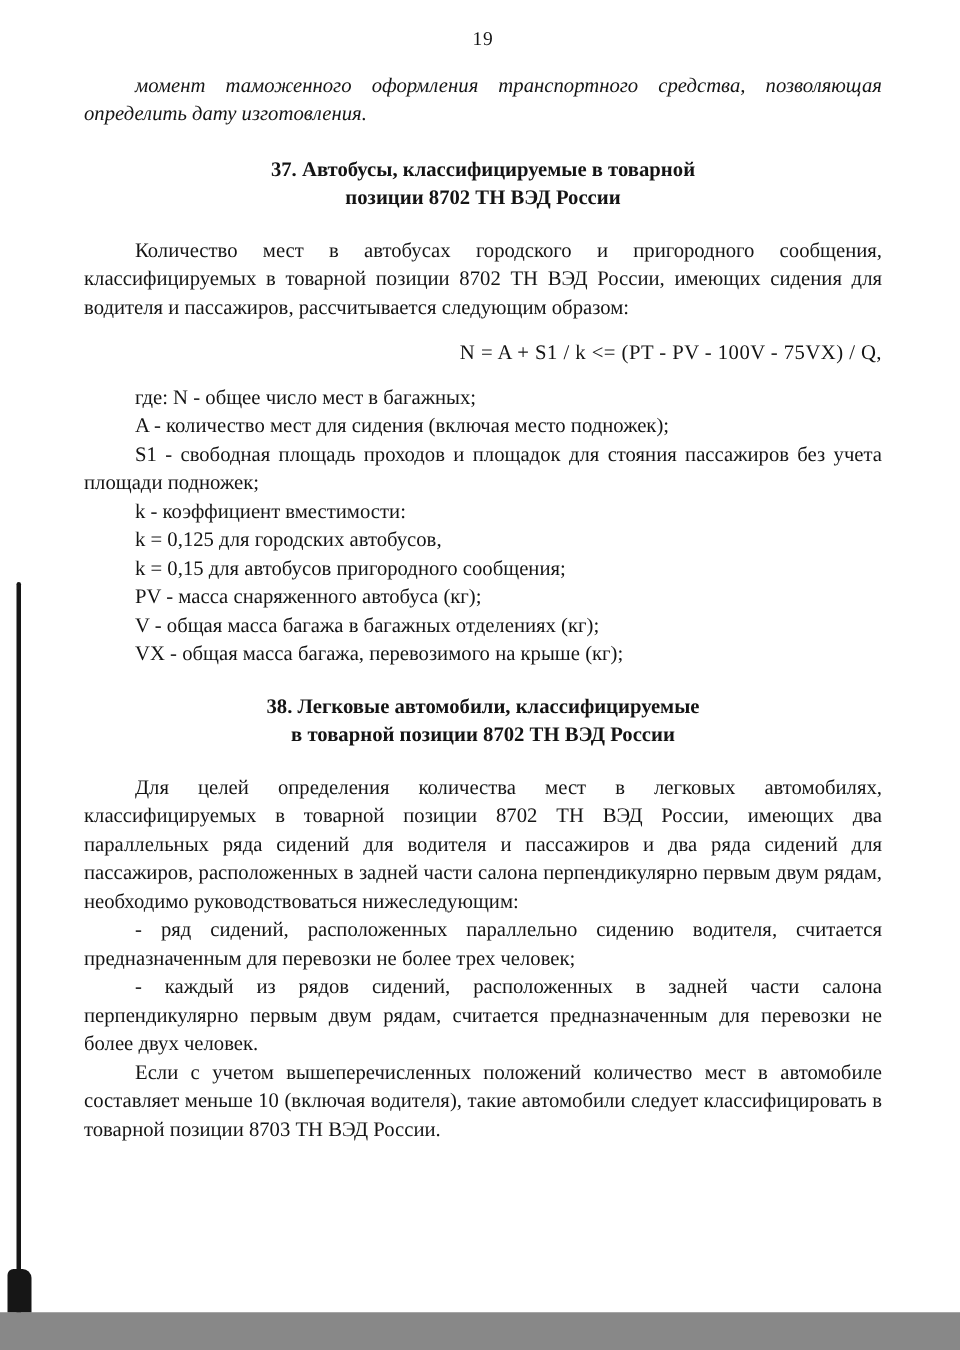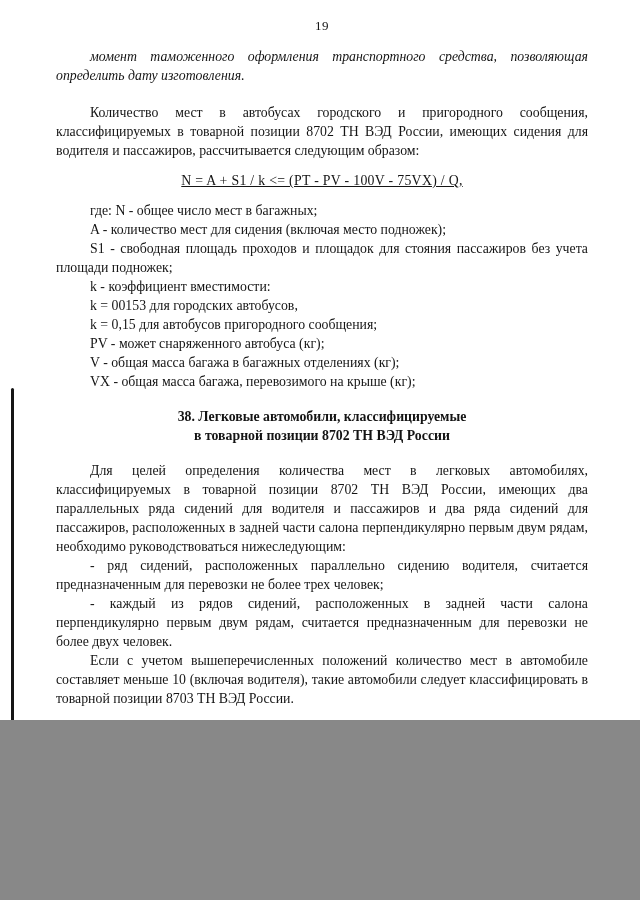--- a/index.html
+++ b/index.html
@@ -1,21 +1,21 @@
 <!DOCTYPE html>
 <html><head>
 <meta charset="utf-8">
 <style>
   * { margin: 0; padding: 0; box-sizing: border-box; }
   html, body { background: #888; }
   body { width: 640px; }
   .page {
     position: relative;
     width: 640px;
-    height: 720px;
+    height: 875px;
     background: #ffffff;
     font-family: "Liberation Serif", serif;
     font-size: 13.8px;
     line-height: 19px;
     color: #141414;
     overflow: hidden;
   }
   .content { padding: 16px 52px 0 56px; }
   .page-number {
     text-align: center;
@@ -27,24 +27,23 @@
     text-align: justify;
     text-indent: 34px;
   }
   .mb { margin-bottom: 18px; font-style: italic; }
   .heading {
     text-align: center;
     font-weight: bold;
     margin: 16px 0;
   }
   .formula {
-    text-align: center;
+    text-align: right;
     margin: 11px 0;
     letter-spacing: 0.3px;
-    text-decoration: underline;
   }
   .def {
     text-align: justify;
     text-indent: 34px;
   }
   
   .artifact { position: absolute; background: #161616; }
   .vline {
     left: 11px; top: 388px;
     width: 3px; height: 505px;
@@ -64,32 +63,36 @@
 </head>
 <body>
 
 <div class="page">
   <div class="content">
 
     <div class="page-number">19</div>
 
     <p class="para mb">момент таможенного оформления транспортного средства, позволяющая определить дату изготовления.</p>
 
+    <div class="heading">
+      <div>37. Автобусы, классифицируемые в товарной</div>
+      <div>позиции 8702 ТН ВЭД России</div>
+    </div>
 
     <p class="para">Количество мест в автобусах городского и пригородного сообщения, классифицируемых в товарной позиции 8702 ТН ВЭД России, имеющих сидения для водителя и пассажиров, рассчитывается следующим образом:</p>
 
     <div class="formula">N = A + S1 / k &lt;= (PT - PV - 100V - 75VX) / Q,</div>
 
     <p class="def">где: N - общее число мест в багажных;</p>
     <p class="def">A - количество мест для сидения (включая место подножек);</p>
     <p class="def">S1 - свободная площадь проходов и площадок для стояния пассажиров без учета площади подножек;</p>
     <p class="def">k - коэффициент вместимости:</p>
-    <p class="def">k = 00153 для городских автобусов,</p>
+    <p class="def">k = 0,125 для городских автобусов,</p>
     <p class="def">k = 0,15 для автобусов пригородного сообщения;</p>
-    <p class="def">PV - может снаряженного автобуса (кг);</p>
+    <p class="def">PV - масса снаряженного автобуса (кг);</p>
     <p class="def">V - общая масса багажа в багажных отделениях (кг);</p>
     <p class="def">VX - общая масса багажа, перевозимого на крыше (кг);</p>
 
     <div class="heading">
       <div>38. Легковые автомобили, классифицируемые</div>
       <div>в товарной позиции 8702 ТН ВЭД России</div>
     </div>
 
     <p class="para">Для целей определения количества мест в легковых автомобилях, классифицируемых в товарной позиции 8702 ТН ВЭД России, имеющих два параллельных ряда сидений для водителя и пассажиров и два ряда сидений для пассажиров, расположенных в задней части салона перпендикулярно первым двум рядам, необходимо руководствоваться нижеследующим:</p>
     <p class="para">- ряд сидений, расположенных параллельно сидению водителя, считается предназначенным для перевозки не более трех человек;</p>

